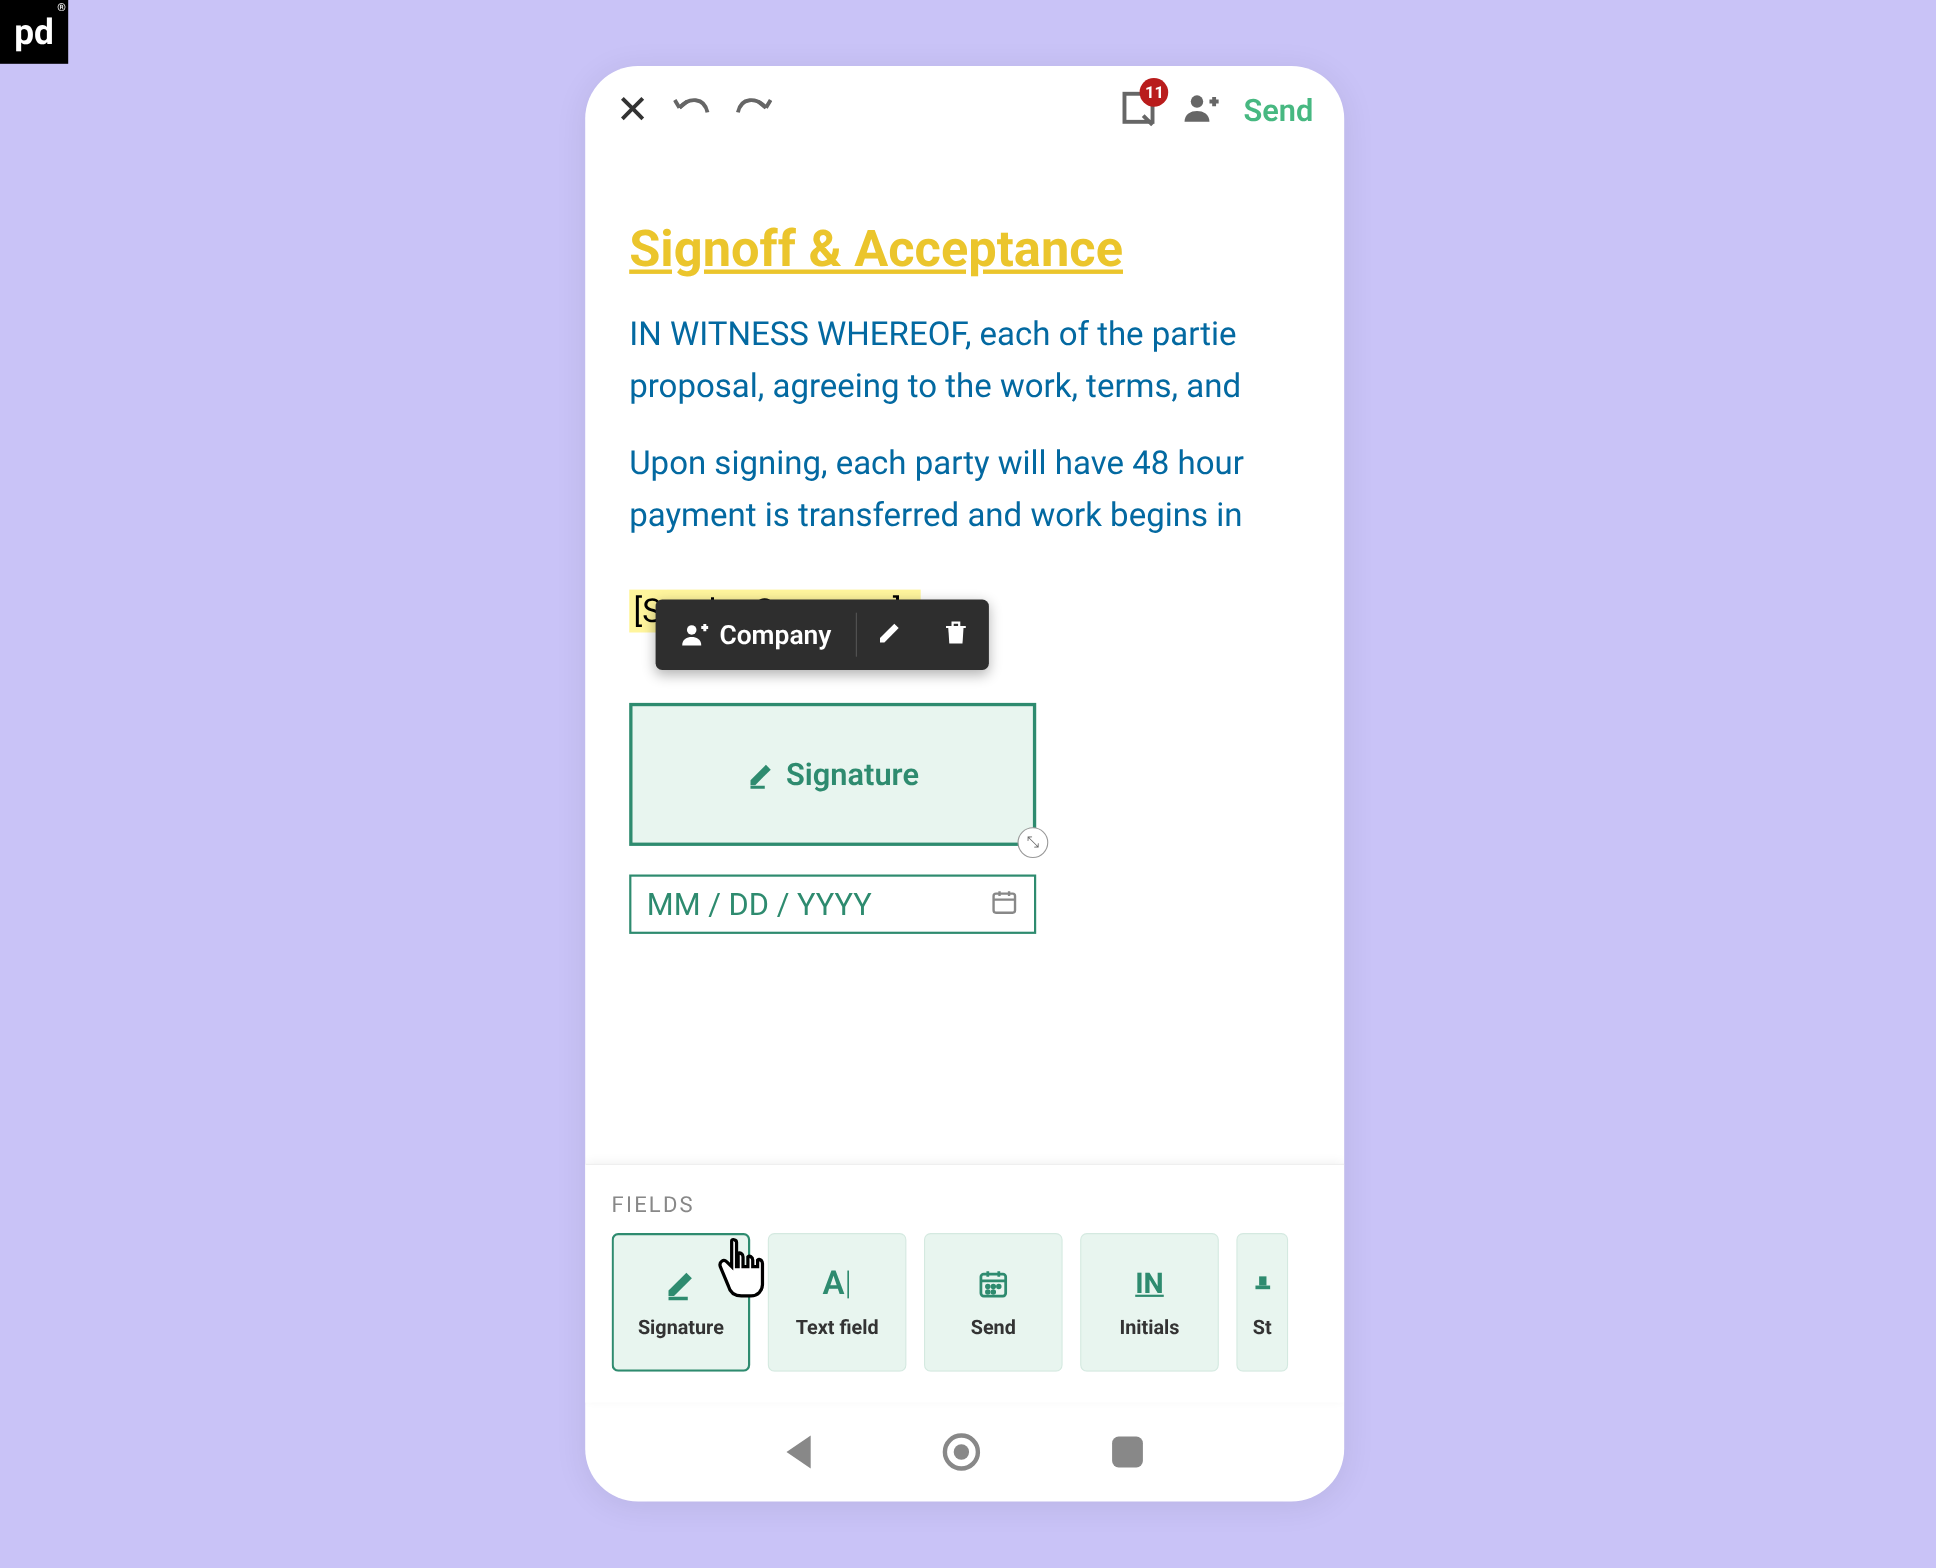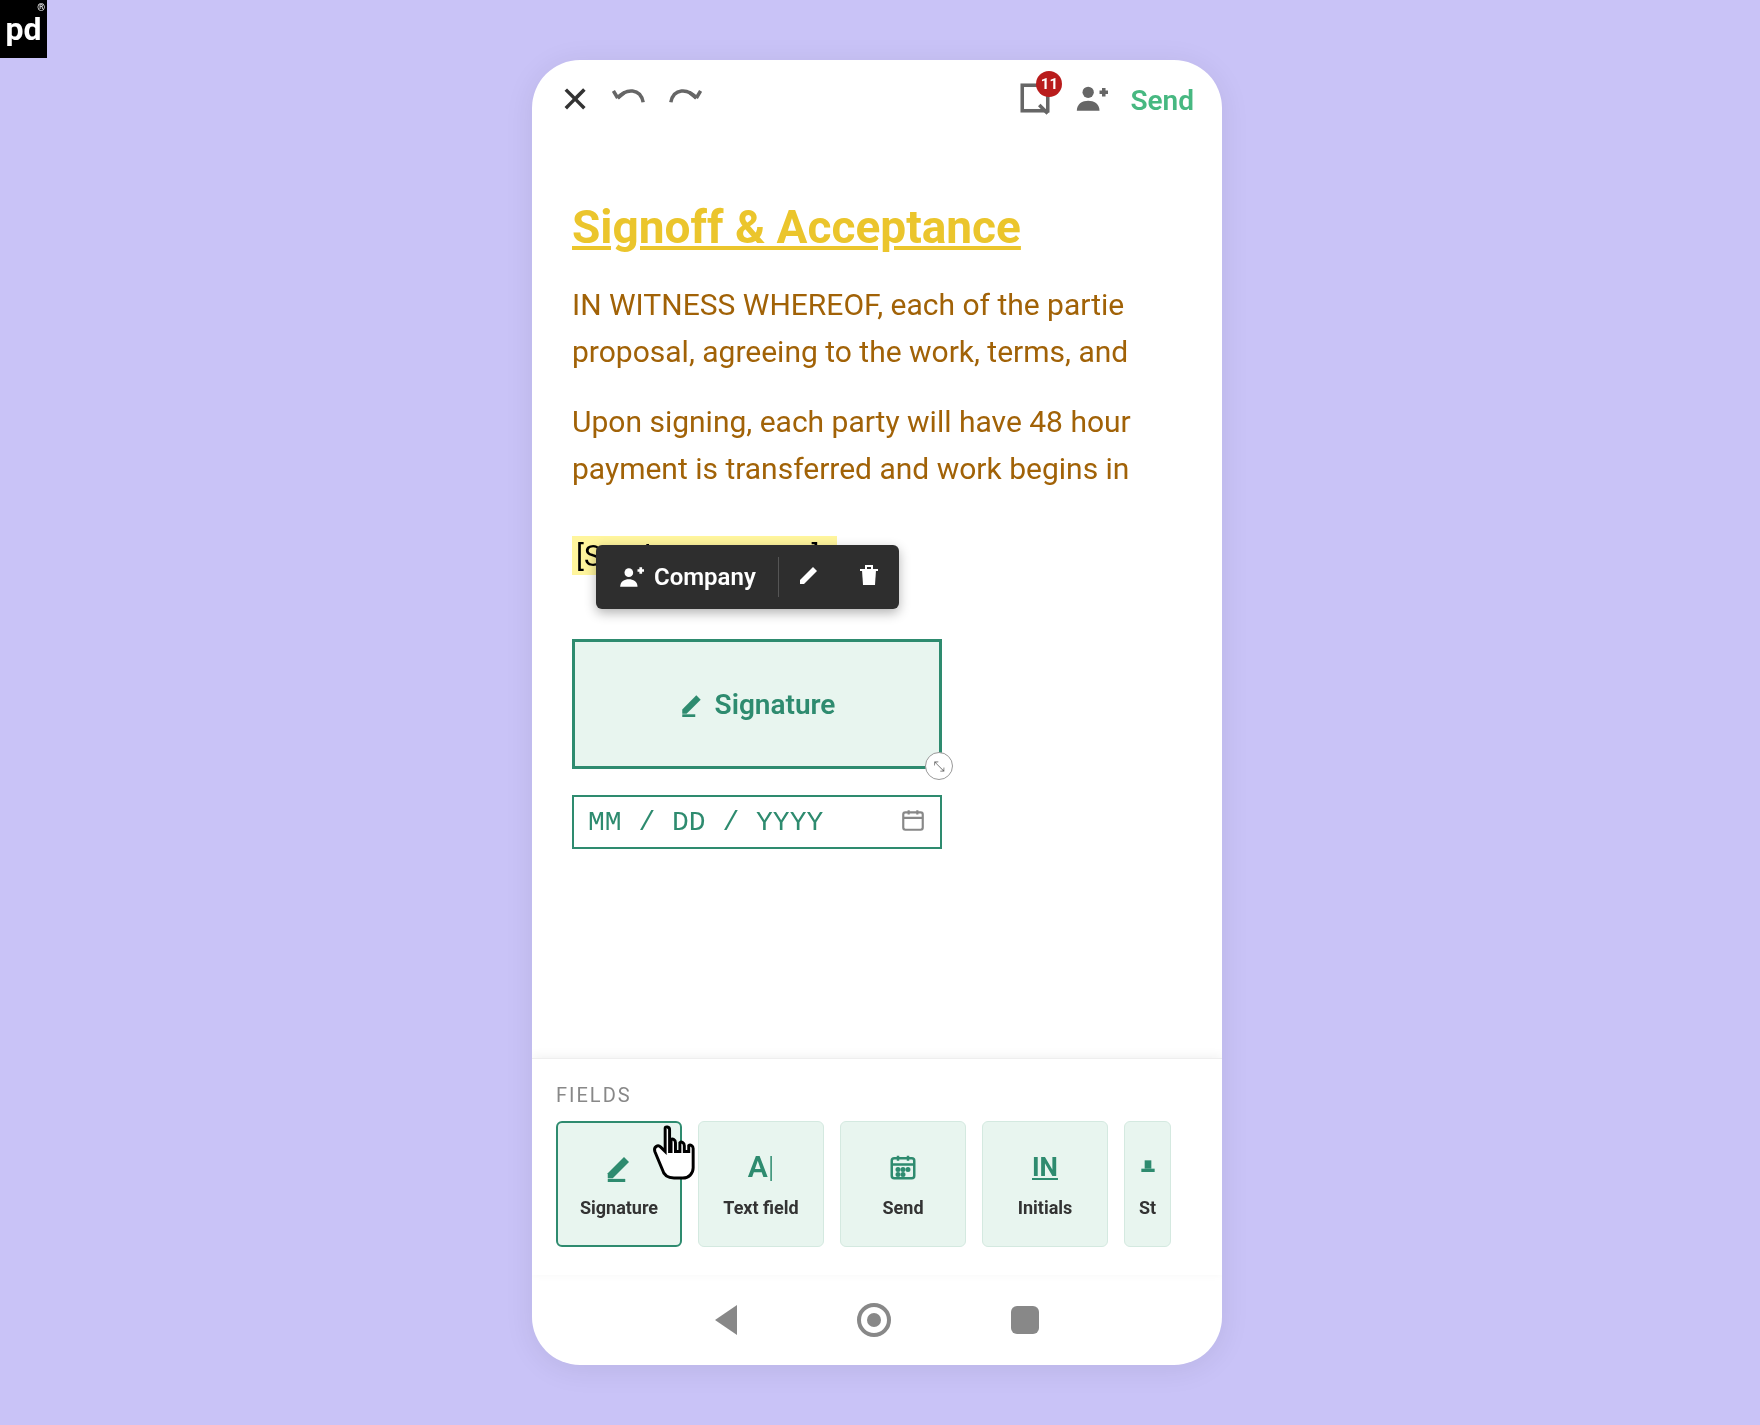--- a/index.html
+++ b/index.html
@@ -8,21 +8,21 @@
       width: 1760px;
       height: 1425px;
       font-family: -apple-system, BlinkMacSystemFont, "Segoe UI", Roboto, sans-serif;
       position: relative;
       overflow: hidden;
     }
     .logo {
       position: absolute;
       top: 0;
       left: 0;
-      width: 47px;
+      width: 62px;
       height: 58px;
       background: #000;
       color: #fff;
       display: flex;
       align-items: center;
       justify-content: center;
       font-size: 32px;
       font-weight: bold;
     }
     .logo::after {
@@ -85,21 +85,21 @@
     }
     .heading {
       color: #EBC52C;
       font-size: 46px;
       font-weight: 700;
       margin-bottom: 28px;
       text-decoration: underline;
     }
     .para {
       font-size: 30px;
-      color: #a16207;
+      color: #0369a1;
       line-height: 1.55;
       margin-bottom: 24px;
       white-space: nowrap;
       overflow: hidden;
     }
     .highlighted {
       background: #FFF59D;
       font-size: 30px;
       display: inline-block;
       padding: 2px 4px;
@@ -172,21 +172,20 @@
     .date-box {
       margin-top: 26px;
       width: 370px;
       height: 54px;
       border: 2px solid #2E8B6F;
       background: #fff;
       display: flex;
       align-items: center;
       justify-content: space-between;
       padding: 0 14px;
-      font-family: Liberation Mono, monospace;
     }
     .date-box .placeholder {
       color: #2E8B6F;
       font-size: 28px;
     }
     .date-box .cal-icon { color: #888; }
     .fields-panel {
       position: absolute;
       left: 0;
       right: 0;

